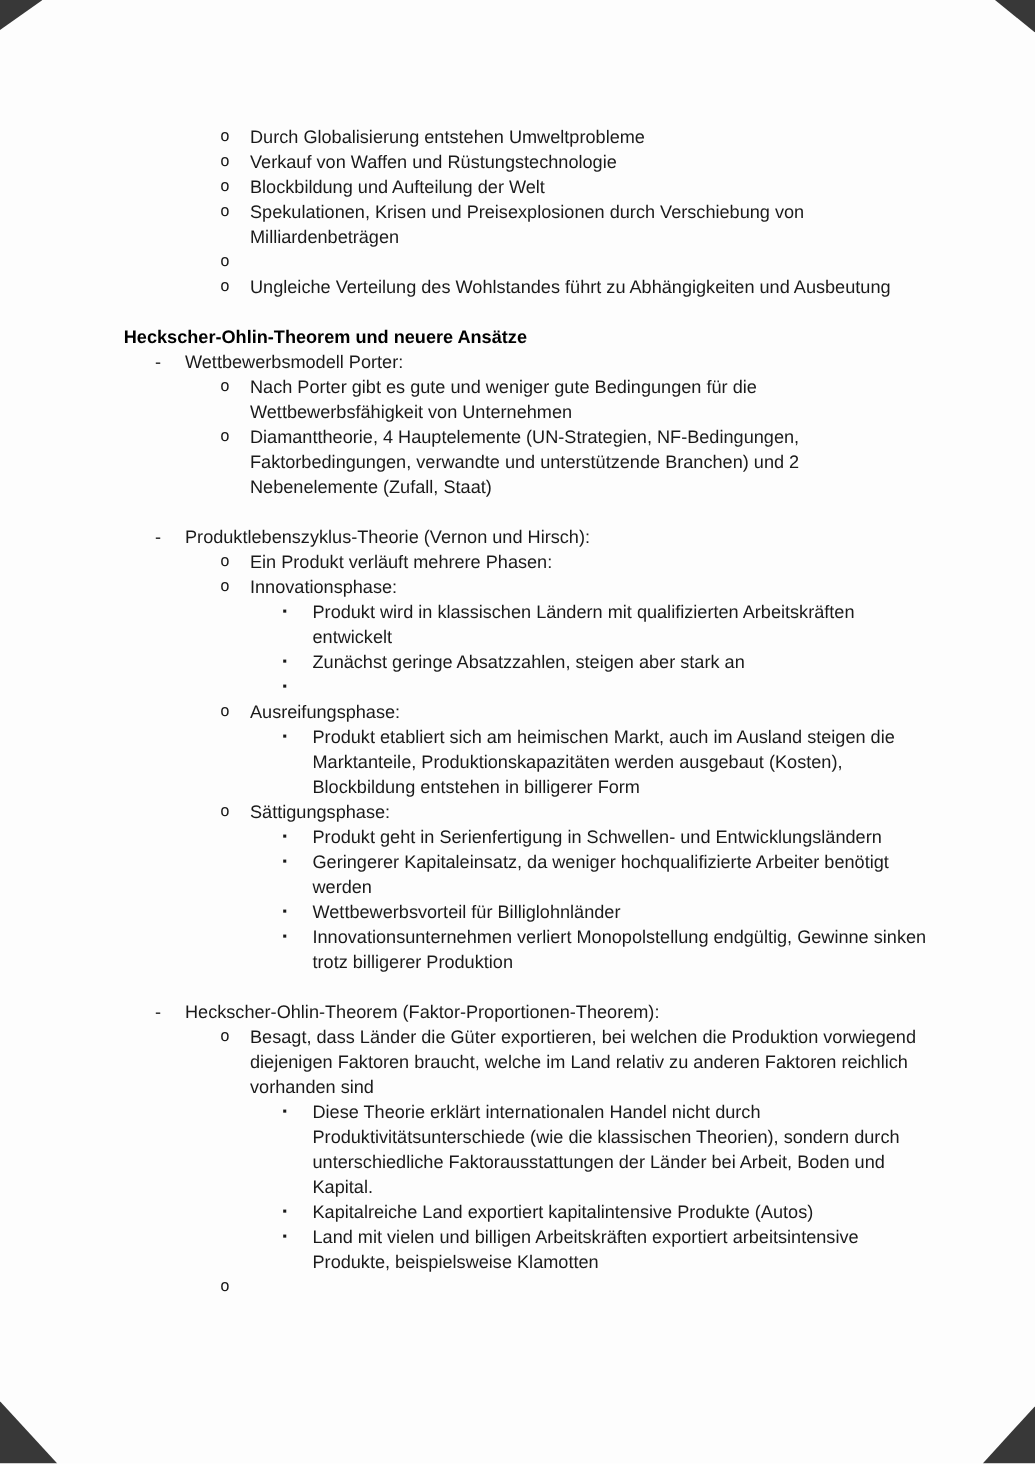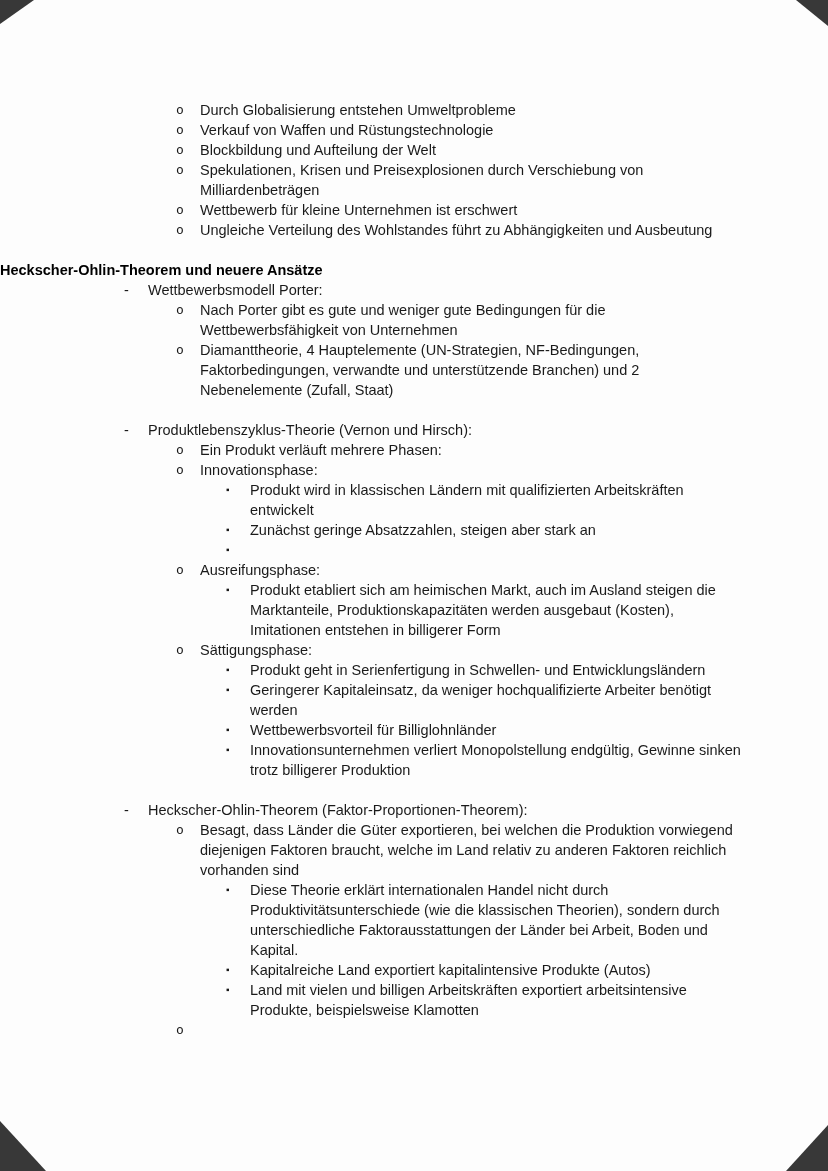--- a/index.html
+++ b/index.html
@@ -15,20 +15,21 @@
     overflow: hidden;
     font-family: "Liberation Sans", sans-serif;
     font-size: 14.5px;
     line-height: 20px;
     color: #1a1a1a;
   }
   .content {
     padding: 100px 86px 0 0;
   }
   .heading {
+    padding-left: 99px;
     font-weight: 700;
     color: #000000;
   }
   .spacer {
     height: 20px;
   }
   .li {
     display: flex;
     align-items: flex-start;
   }
@@ -92,21 +93,20 @@
       <div class="li circle">
         <span class="bullet">o</span>
         <span class="txt">Blockbildung und Aufteilung der Welt</span>
       </div>
       <div class="li circle">
         <span class="bullet">o</span>
         <span class="txt">Spekulationen, Krisen und Preisexplosionen durch Verschiebung von Milliardenbeträgen</span>
       </div>
       <div class="li circle">
         <span class="bullet">o</span>
-        <span class="txt">Wettbewerb für kleine Unternehmen ist erschwert</span>
       </div>
       <div class="li circle">
         <span class="bullet">o</span>
         <span class="txt">Ungleiche Verteilung des Wohlstandes führt zu Abhängigkeiten und Ausbeutung</span>
       </div>
       <div class="spacer"></div>
       <div class="heading">Heckscher-Ohlin-Theorem und neuere Ansätze</div>
       <div class="li dash">
         <span class="bullet">-</span>
         <span class="txt">Wettbewerbsmodell Porter:</span>
@@ -142,21 +142,21 @@
       </div>
       <div class="li square">
         <span class="bullet">▪</span>
       </div>
       <div class="li circle">
         <span class="bullet">o</span>
         <span class="txt">Ausreifungsphase:</span>
       </div>
       <div class="li square">
         <span class="bullet">▪</span>
-        <span class="txt">Produkt etabliert sich am heimischen Markt, auch im Ausland steigen die Marktanteile, Produktionskapazitäten werden ausgebaut (Kosten), Imitationen entstehen in billigerer Form</span>
+        <span class="txt">Produkt etabliert sich am heimischen Markt, auch im Ausland steigen die Marktanteile, Produktionskapazitäten werden ausgebaut (Kosten), Blockbildung entstehen in billigerer Form</span>
       </div>
       <div class="li circle">
         <span class="bullet">o</span>
         <span class="txt">Sättigungsphase:</span>
       </div>
       <div class="li square">
         <span class="bullet">▪</span>
         <span class="txt">Produkt geht in Serienfertigung in Schwellen- und Entwicklungsländern</span>
       </div>
       <div class="li square">

